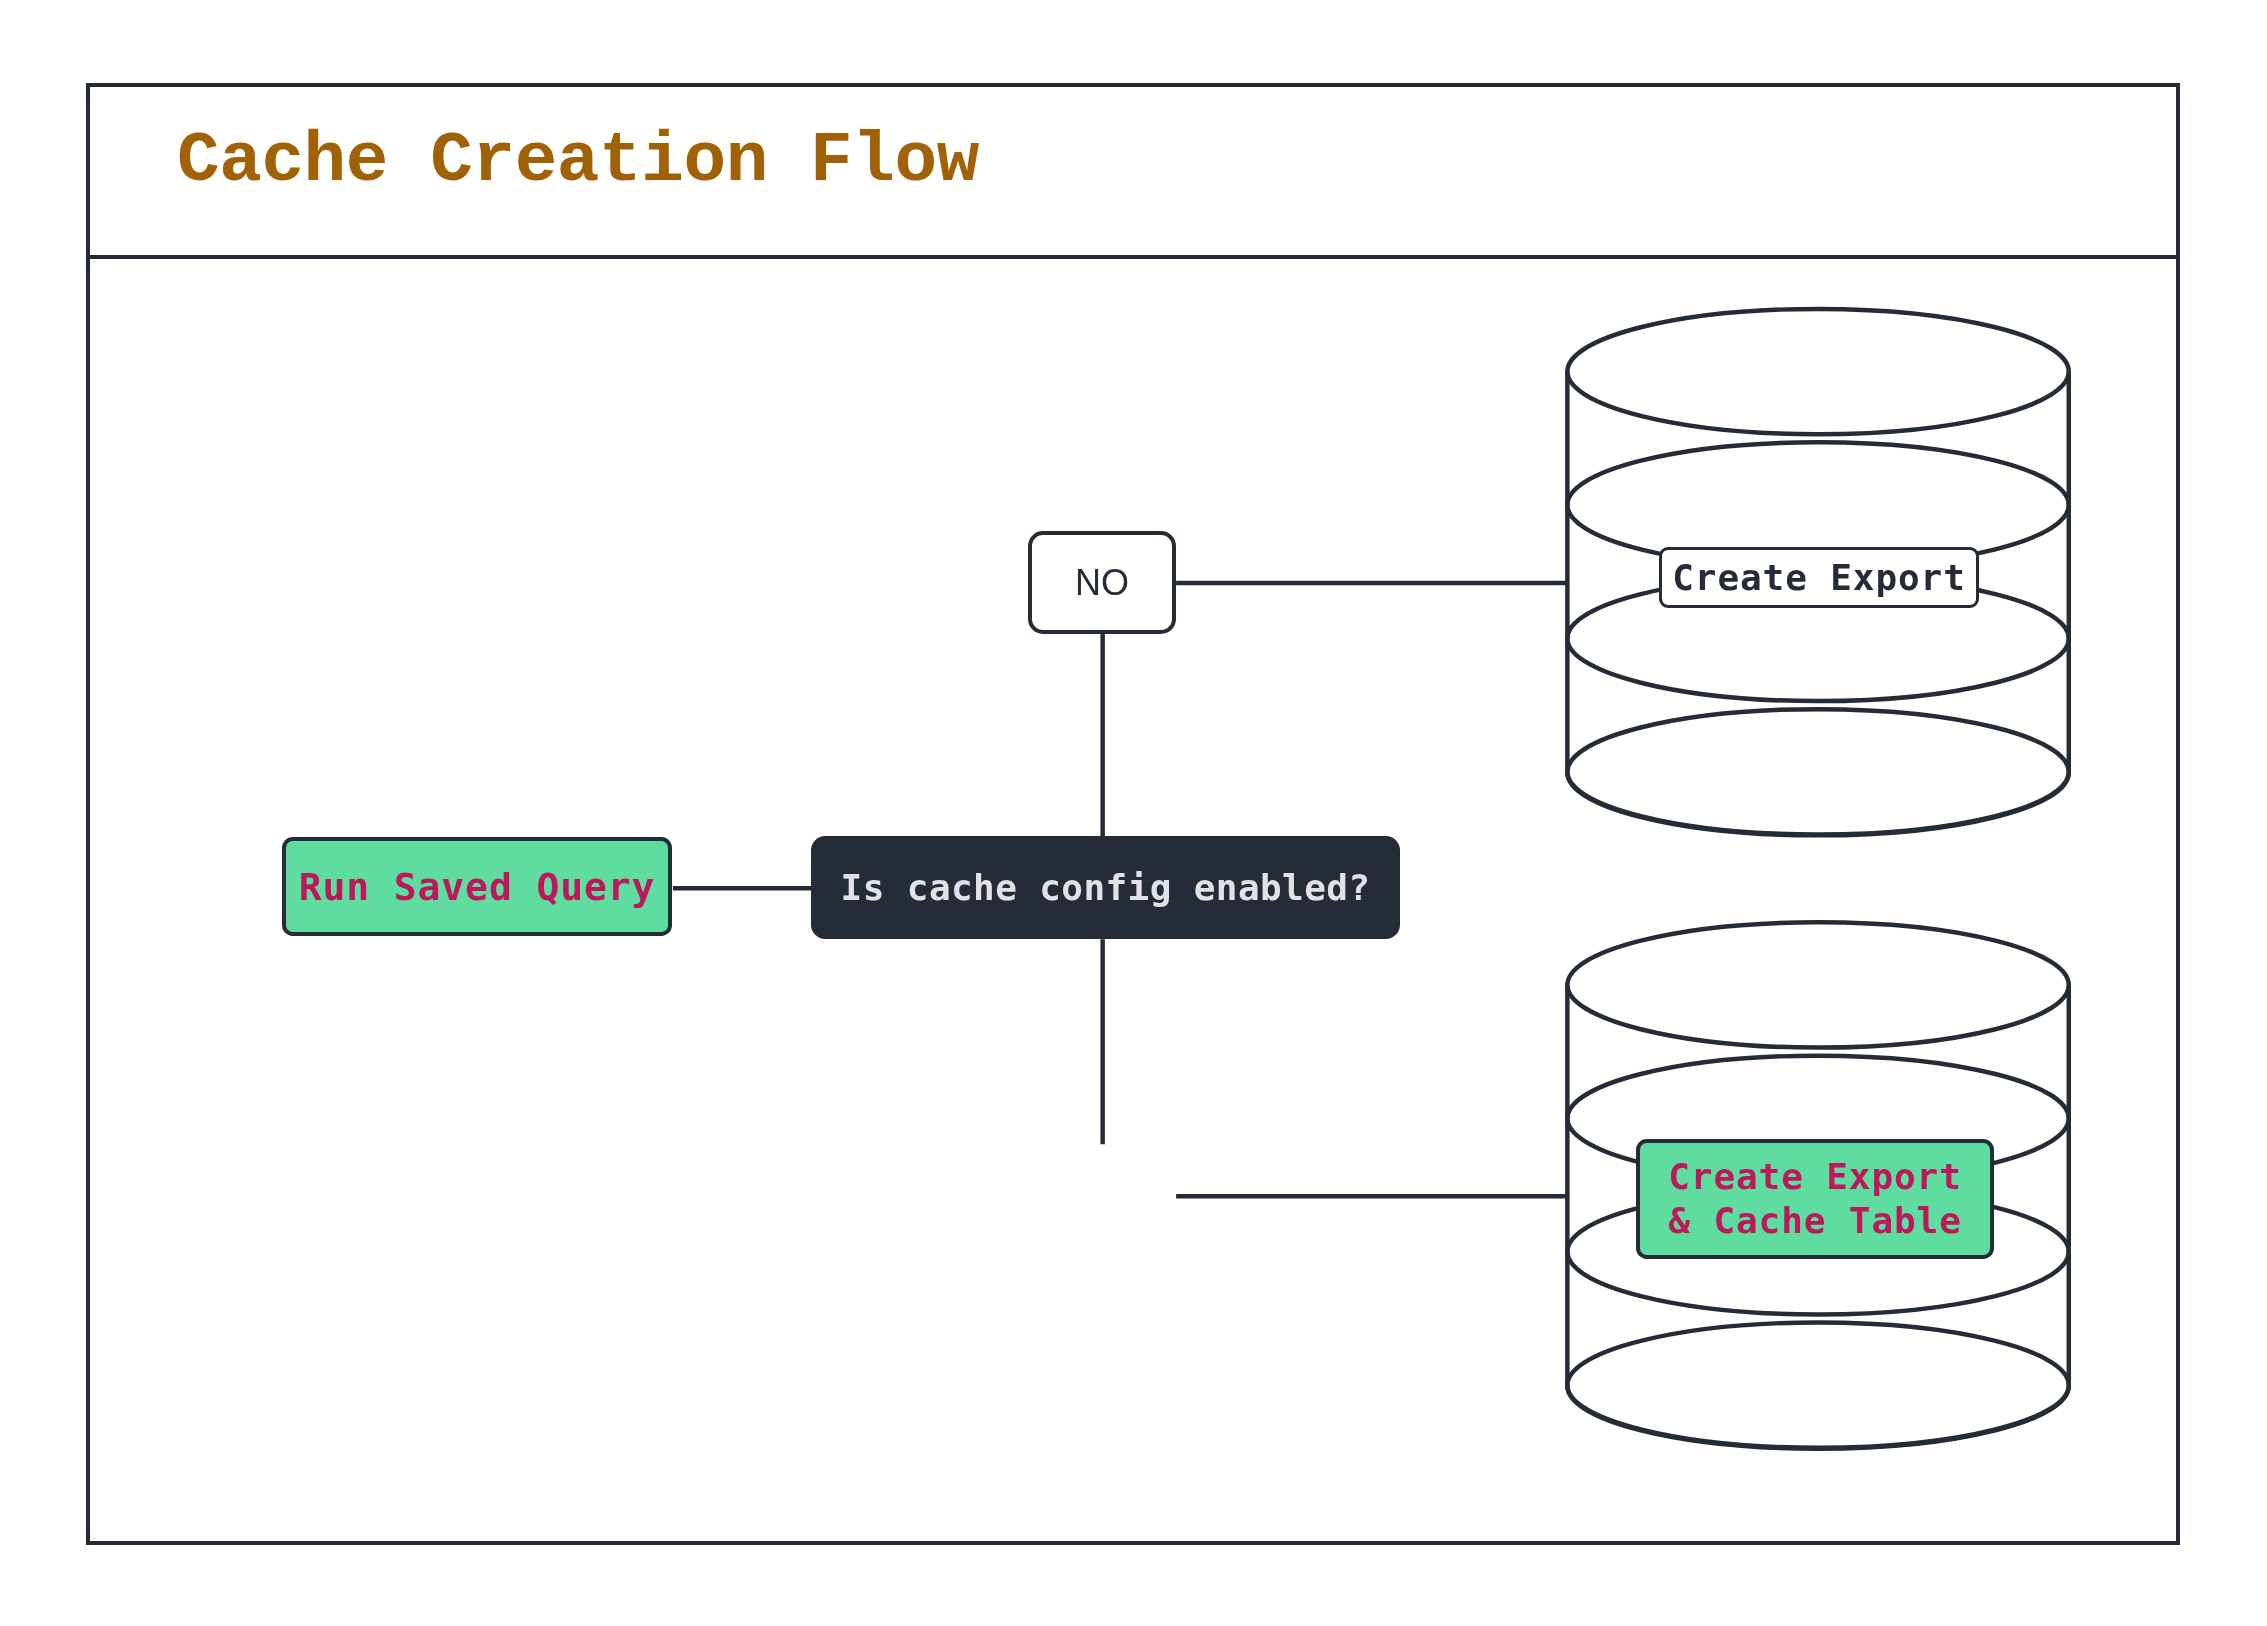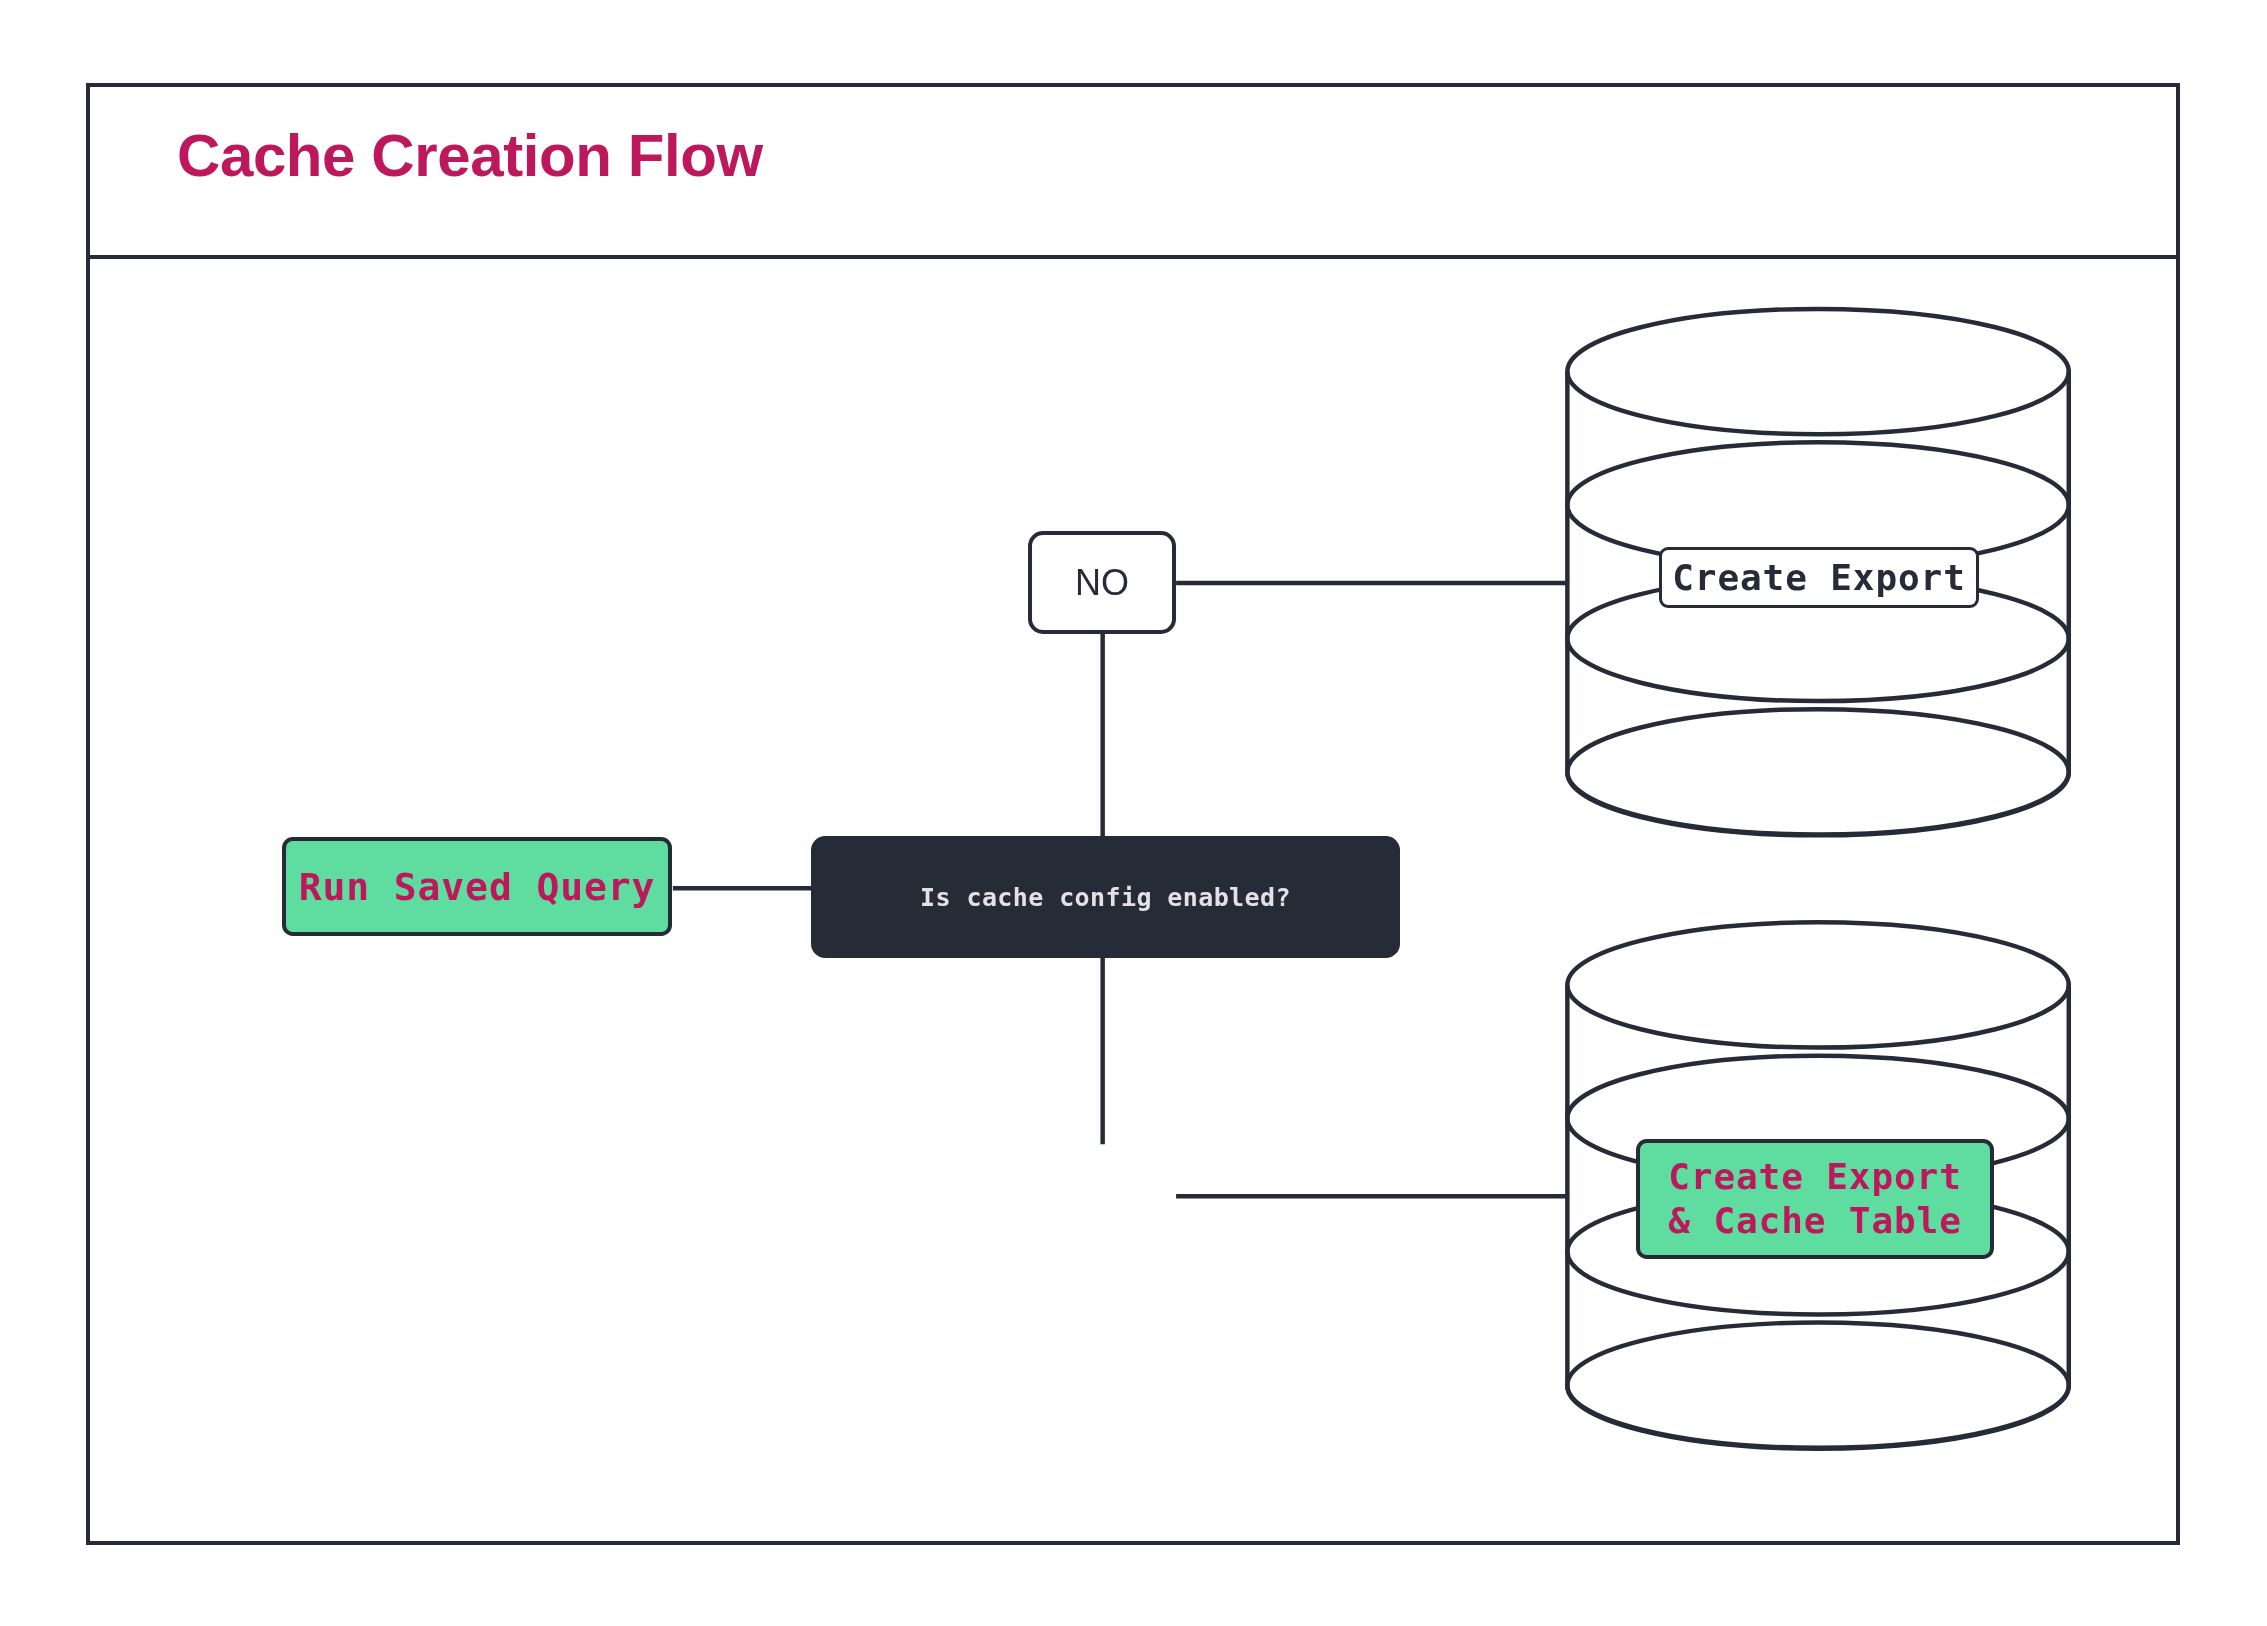--- a/index.html
+++ b/index.html
@@ -40,25 +40,25 @@
     width: 2094px;
     height: 176px;
     border-bottom: 4.5px solid #262B38;
     box-sizing: border-box;
   }
 
   .diagram-title {
     position: absolute;
     left: 177px;
     top: 121px;
-    font-family: Liberation Sans, sans-serif;
+    font-family: Liberation Mono, monospace;
     font-weight: bold;
-    font-size: 60px;
+    font-size: 71px;
     letter-spacing: -0.4px;
-    color: #be185d;
+    color: #a16207;
     white-space: nowrap;
   }
 
   
   #canvas {
     position: absolute;
     left: 0;
     top: 0;
     width: 2268px;
     height: 1626px;
@@ -112,22 +112,22 @@
     width: 390px;
     height: 99px;
     font-size: 38px;
     letter-spacing: 0.9px;
   }
 
   #node-decision {
     left: 811px;
     top: 836px;
     width: 589px;
-    height: 122px;
-    font-size: 25px;
+    height: 103px;
+    font-size: 36px;
     letter-spacing: 0.4px;
   }
 
   #node-no {
     left: 1028px;
     top: 531px;
     width: 148px;
     height: 103px;
   }
 

